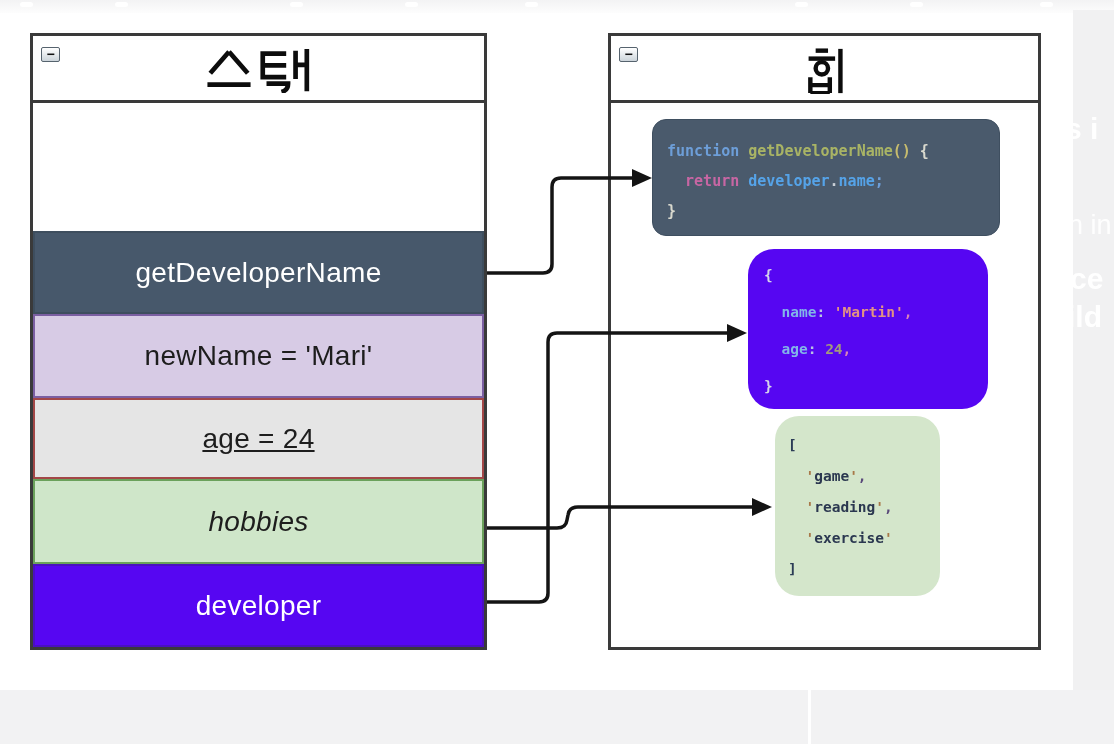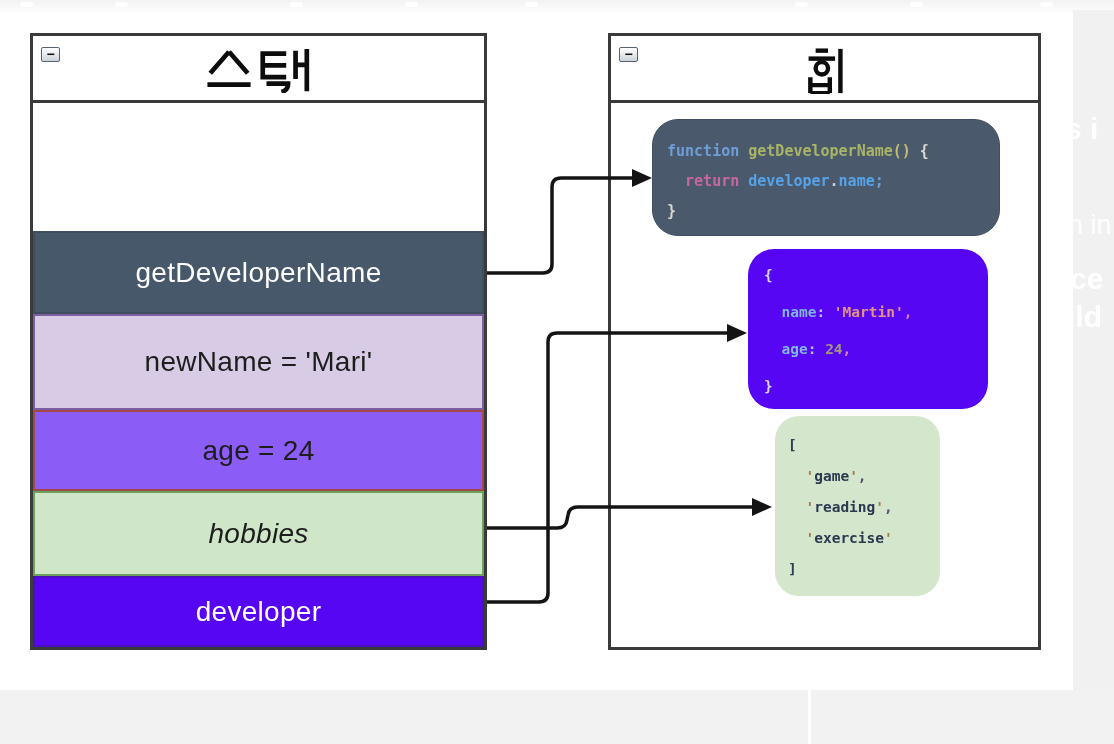--- a/index.html
+++ b/index.html
@@ -37,30 +37,30 @@
   .title-glyph{display:block;margin-top:5px;}
   .title-glyph path,.title-glyph circle{stroke:#0c0c0c;stroke-width:5;fill:none;}
   .sr-text{position:absolute;opacity:0;pointer-events:none;left:0;top:0;font-size:2px;}
 
   
   .rows{position:absolute;left:0;top:67px;right:0;bottom:0;display:flex;flex-direction:column;}
   .stack-row{display:flex;align-items:center;justify-content:center;box-sizing:border-box;
              font-size:28px;letter-spacing:.3px;}
   #stack-rows .stack-row:nth-child(1){height:128px;}
   #stack-rows .stack-row:nth-child(2){height:83px;}
-  #stack-rows .stack-row:nth-child(3){height:96px;}
+  #stack-rows .stack-row:nth-child(3){height:84px;}
   #stack-rows .stack-row:nth-child(4){height:81px;}
   #stack-rows .stack-row:nth-child(5){height:85px;}
   #stack-rows .stack-row:nth-child(6){flex:1;}
 
   
   .heap-content{position:absolute;left:0;top:67px;right:0;bottom:0;}
   .code-box{position:absolute;font-family:"DejaVu Sans Mono",monospace;font-weight:700;
             box-sizing:border-box;white-space:pre;}
-  #function-box{left:41px;top:16px;width:348px;height:117px;border-radius:26px;
+  #function-box{left:41px;top:16px;width:348px;height:117px;border-radius:14px;
                 padding:16px 0 0 14px;font-size:15px;line-height:30px;}
   #object-box{left:137px;top:146px;width:240px;height:160px;border-radius:26px;
               padding:8px 0 0 16px;font-size:14.5px;line-height:37px;}
   #array-box{left:164px;top:313px;width:165px;height:180px;border-radius:24px;
              padding:14px 0 0 13px;font-size:14.5px;line-height:31px;}
   .code-line{white-space:pre;}
 
   
   .arrows{position:absolute;left:0;top:0;width:1114px;height:744px;pointer-events:none;}
   .arrows path{fill:none;stroke:#141414;stroke-width:3.5;}
@@ -106,21 +106,21 @@
     <div class="rows" id="stack-rows">
         <div class="stack-row" style="background: rgb(255, 255, 255); color: rgb(29, 29, 29);">
           <span></span>
         </div>
         <div class="stack-row" style="background: rgb(71, 88, 107); color: rgb(255, 255, 255); border: 2px solid rgb(62, 78, 94);">
           <span>getDeveloperName</span>
         </div>
         <div class="stack-row" style="background: rgb(215, 203, 229); color: rgb(29, 29, 29); border: 2px solid rgb(123, 95, 162);">
           <span>newName = 'Mari'</span>
         </div>
-        <div class="stack-row" style="background: #8b5cf6; color: rgb(29, 29, 29); border: 2px solid rgb(163, 71, 71);">
+        <div class="stack-row" style="background: #e5e5e5; color: rgb(29, 29, 29); border: 2px solid rgb(163, 71, 71); text-decoration: underline;">
           <span>age = 24</span>
         </div>
         <div class="stack-row" style="background: rgb(207, 230, 201); color: rgb(29, 29, 29); border: 2px solid rgb(107, 161, 91); font-style: italic;">
           <span>hobbies</span>
         </div>
         <div class="stack-row" style="background: rgb(86, 6, 242); color: rgb(255, 255, 255); border: 2px solid rgb(74, 16, 192);">
           <span>developer</span>
         </div>
       </div>
   </div>

